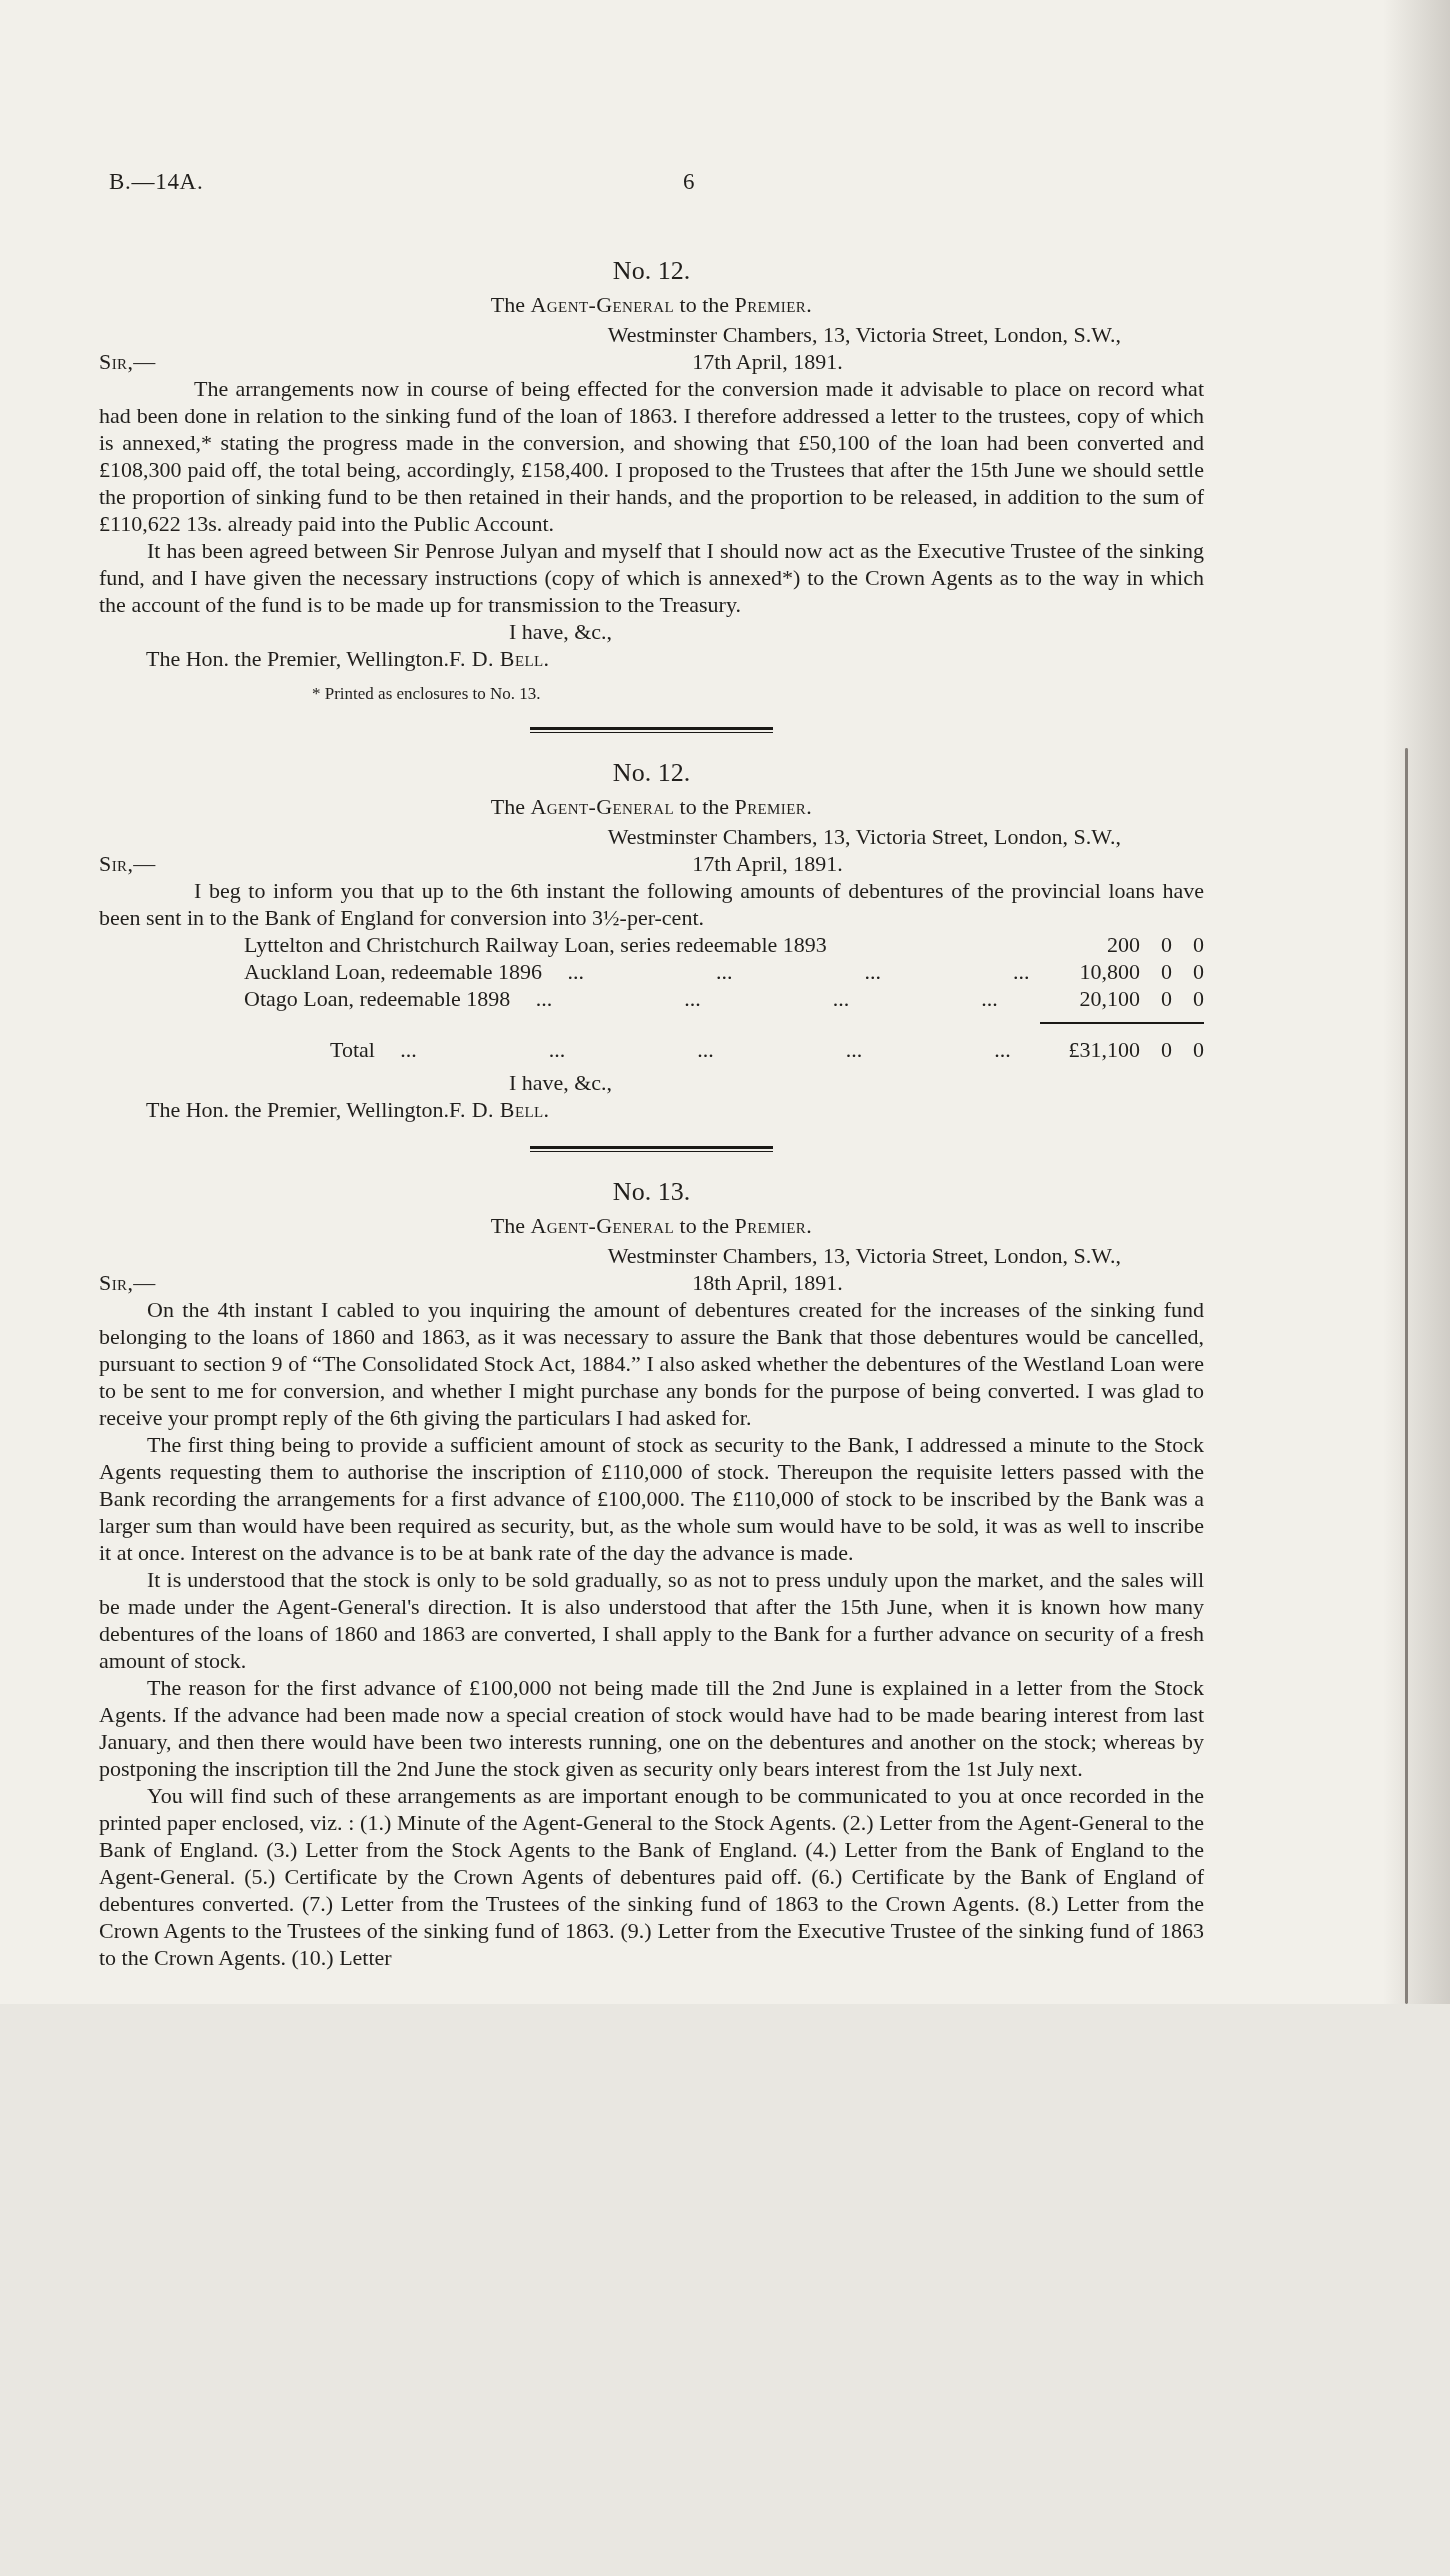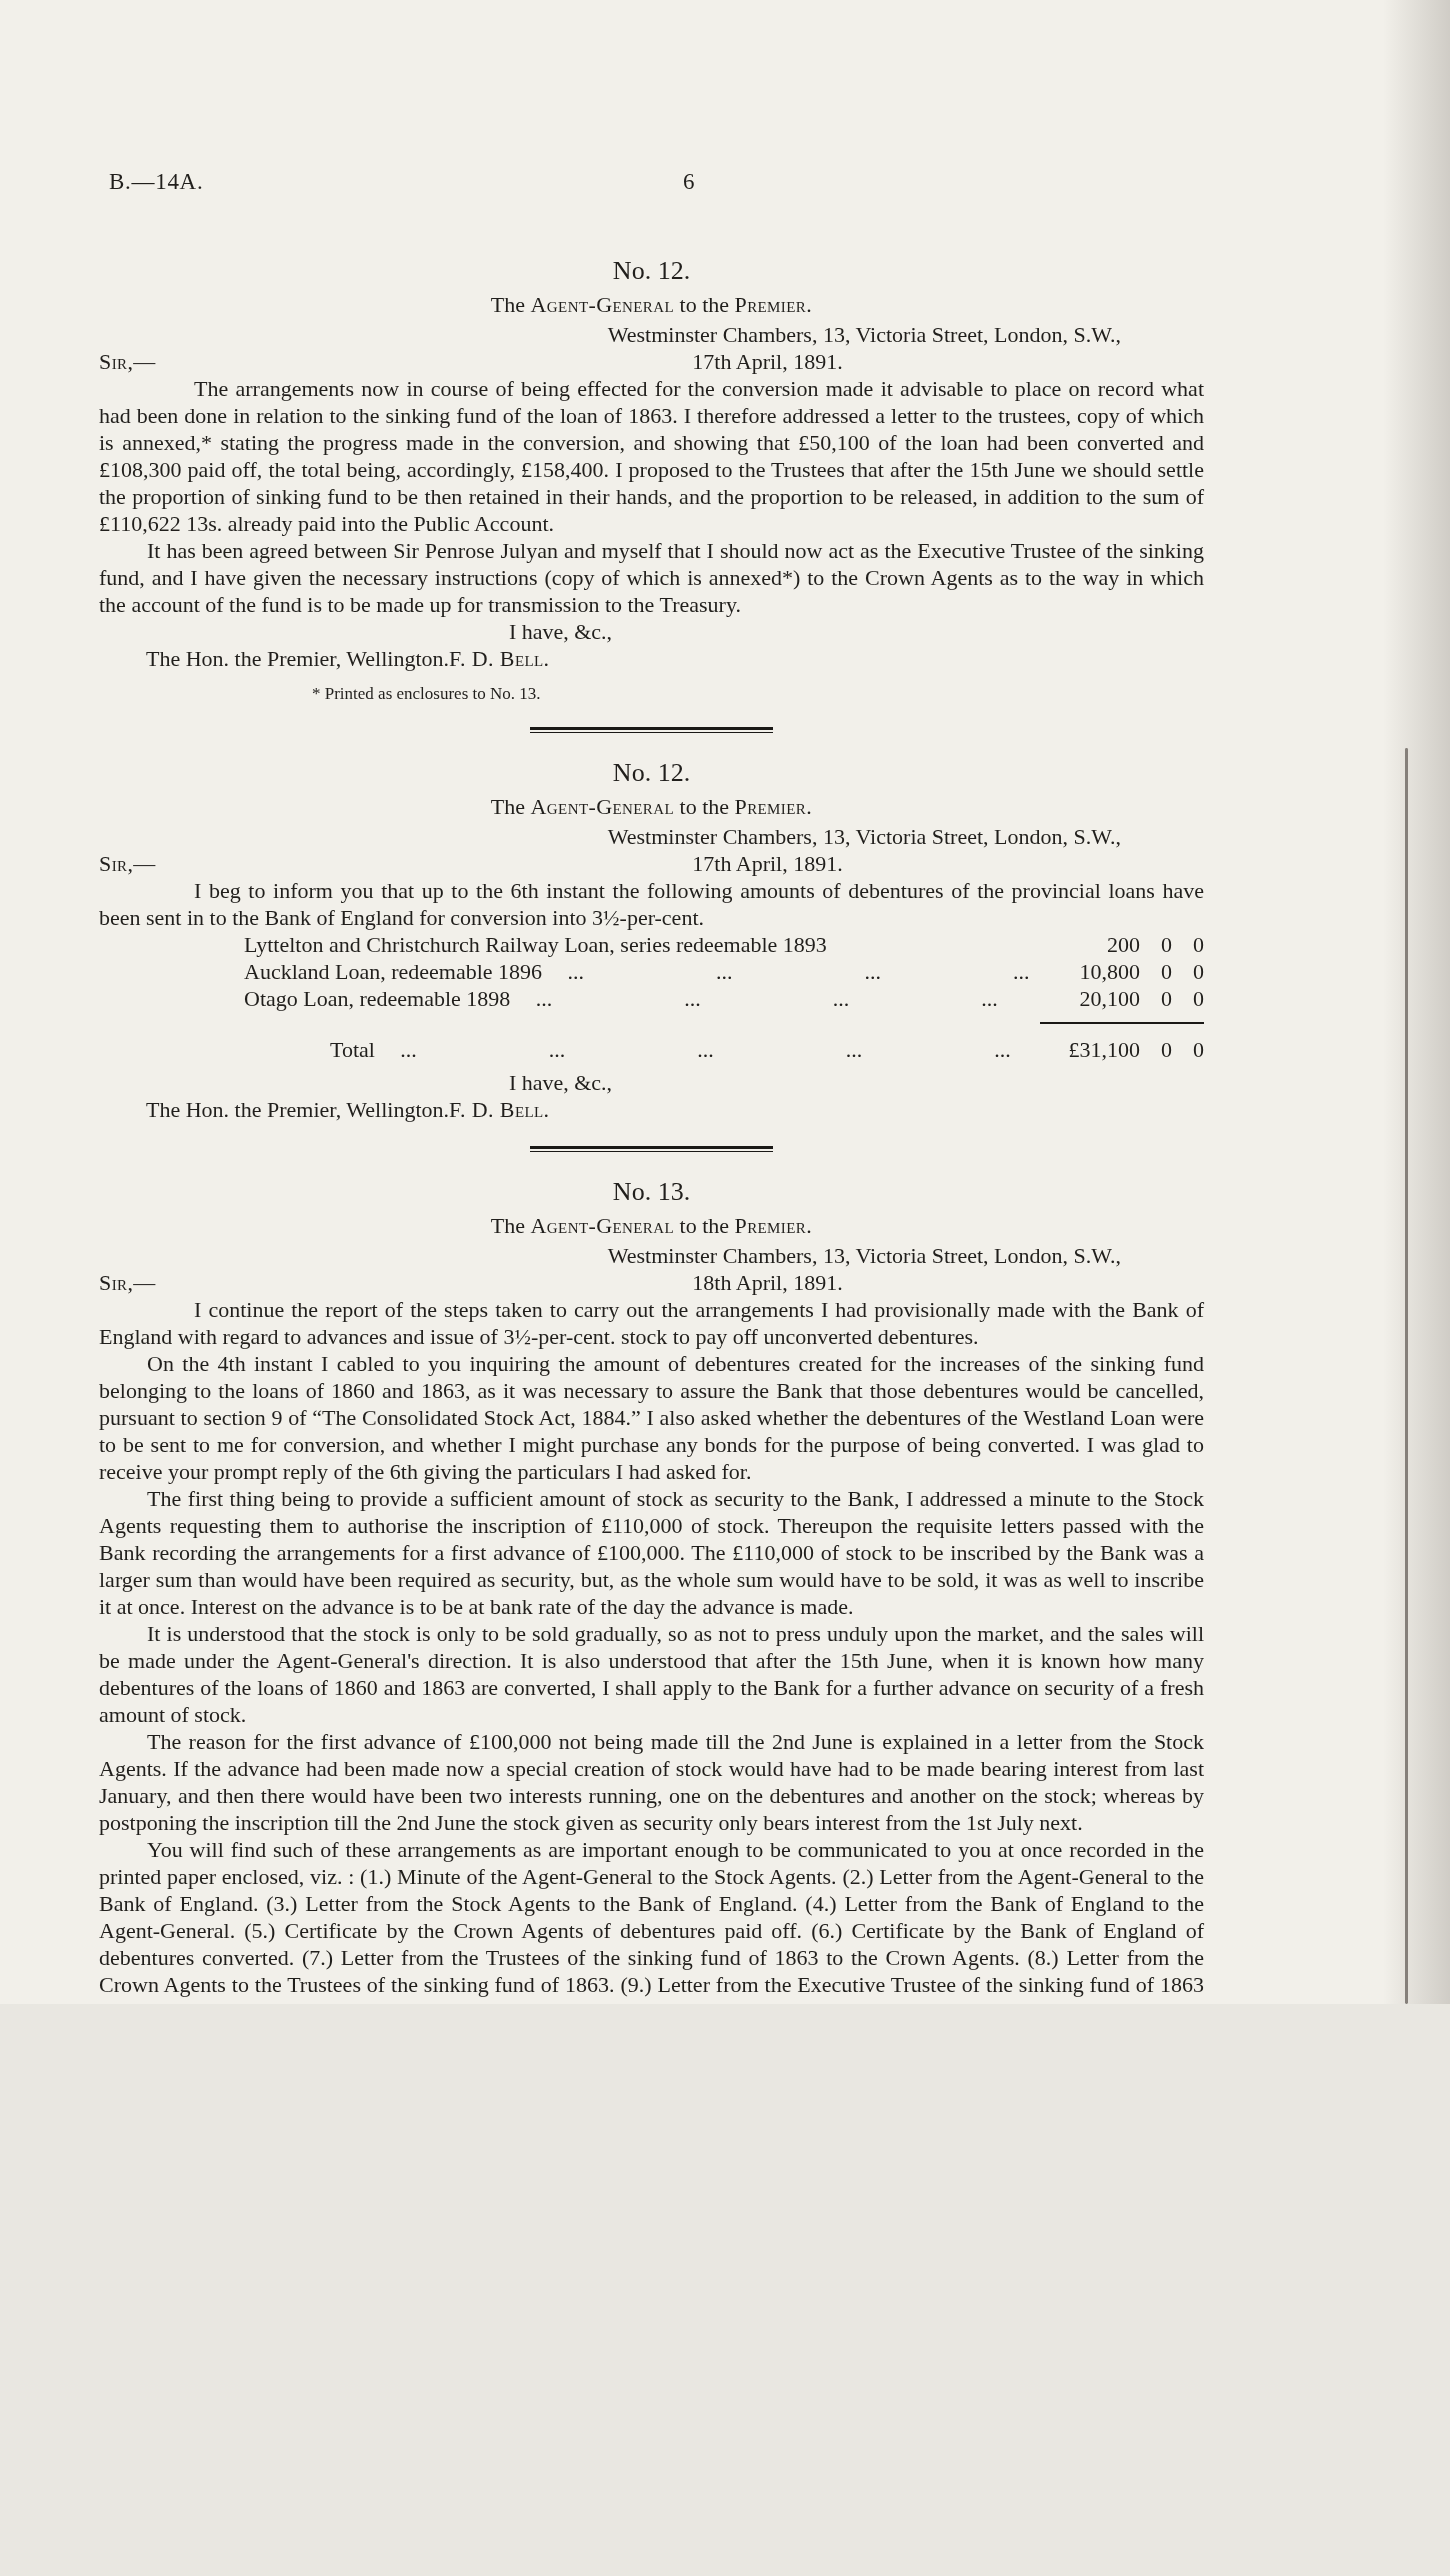--- a/index.html
+++ b/index.html
@@ -189,21 +189,20 @@
         <span>The</span>
         <span class="sc">Agent-General</span>
         <span>to the</span>
         <span class="sc">Premier.</span>
       </div>
       <div class="address">Westminster Chambers, 13, Victoria Street, London, S.W.,</div>
       <div class="sir-date">
         <span class="sc">Sir,—</span>
         <span class="date">18th April, 1891.</span>
       </div>
-      <p class="para first">I continue the report of the steps taken to carry out the arrangements I had provisionally made with the Bank of England with regard to advances and issue of 3½-per-cent. stock to pay off unconverted debentures.</p>
       <p class="para">On the 4th instant I cabled to you inquiring the amount of debentures created for the increases of the sinking fund belonging to the loans of 1860 and 1863, as it was necessary to assure the Bank that those debentures would be cancelled, pursuant to section 9 of “The Consolidated Stock Act, 1884.”  I also asked whether the debentures of the Westland Loan were to be sent to me for conversion, and whether I might purchase any bonds for the purpose of being converted.  I was glad to receive your prompt reply of the 6th giving the particulars I had asked for.</p>
       <p class="para">The first thing being to provide a sufficient amount of stock as security to the Bank, I addressed a minute to the Stock Agents requesting them to authorise the inscription of £110,000 of stock. Thereupon the requisite letters passed with the Bank recording the arrangements for a first advance of £100,000.  The £110,000 of stock to be inscribed by the Bank was a larger sum than would have been required as security, but, as the whole sum would have to be sold, it was as well to inscribe it at once.  Interest on the advance is to be at bank rate of the day the advance is made.</p>
       <p class="para">It is understood that the stock is only to be sold gradually, so as not to press unduly upon the market, and the sales will be made under the Agent-General's direction.  It is also understood that after the 15th June, when it is known how many debentures of the loans of 1860 and 1863 are converted, I shall apply to the Bank for a further advance on security of a fresh amount of stock.</p>
       <p class="para">The reason for the first advance of £100,000 not being made till the 2nd June is explained in a letter from the Stock Agents.  If the advance had been made now a special creation of stock would have had to be made bearing interest from last January, and then there would have been two interests running, one on the debentures and another on the stock; whereas by postponing the inscription till the 2nd June the stock given as security only bears interest from the 1st July next.</p>
       <p class="para">You will find such of these arrangements as are important enough to be communicated to you at once recorded in the printed paper enclosed, viz. : (1.) Minute of the Agent-General to the Stock Agents.  (2.) Letter from the Agent-General to the Bank of England.  (3.) Letter from the Stock Agents to the Bank of England.  (4.) Letter from the Bank of England to the Agent-General. (5.) Certificate by the Crown Agents of debentures paid off.  (6.) Certificate by the Bank of England of debentures converted.  (7.) Letter from the Trustees of the sinking fund of 1863 to the Crown Agents.  (8.) Letter from the Crown Agents to the Trustees of the sinking fund of 1863. (9.) Letter from the Executive Trustee of the sinking fund of 1863 to the Crown Agents.  (10.) Letter</p>
     </section>
 
   </div>
 </div>
 

